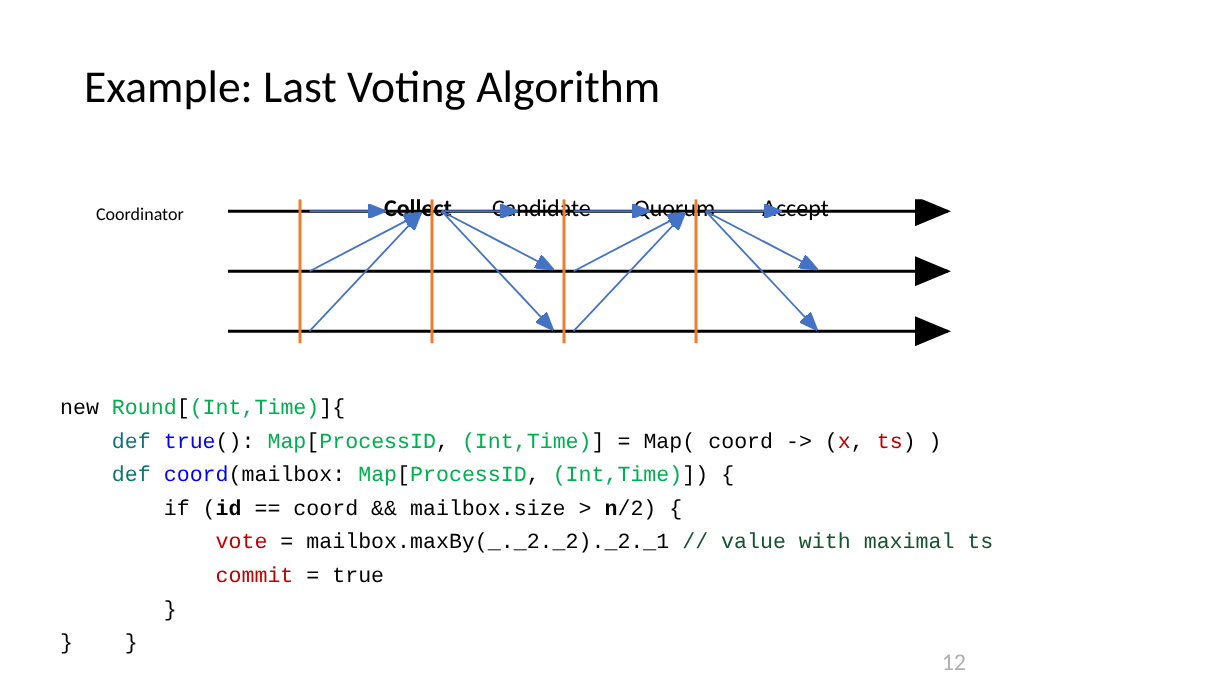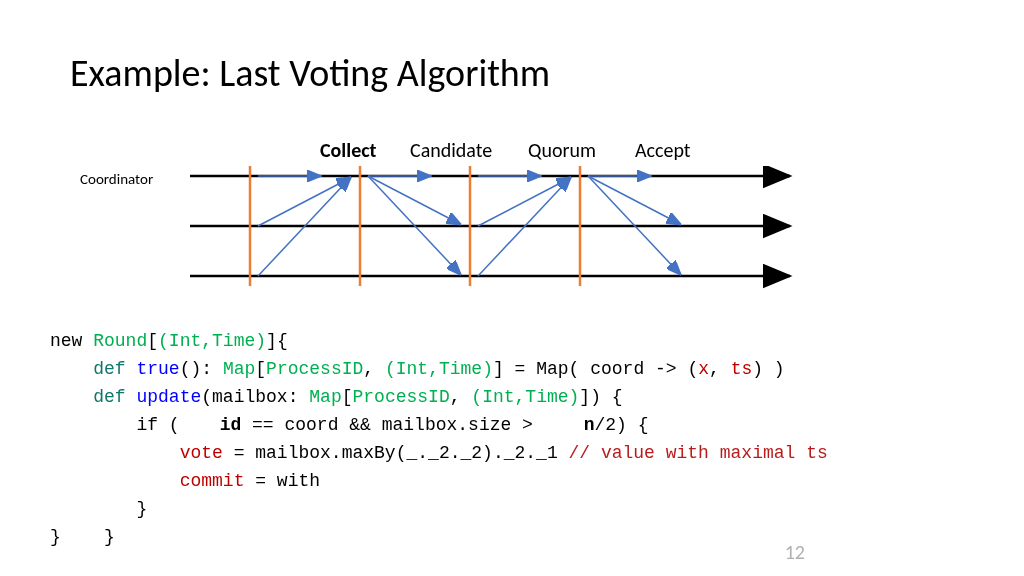--- a/index.html
+++ b/index.html
@@ -36,20 +36,21 @@
   .phase-labels {
     position: absolute;
     top: 8px;
     left: 0;
     font-size: 20px;
     color: #000;
   }
   .phase-labels span {
     position: absolute;
     white-space: nowrap;
+    margin-top: 24px;
   }
   .bold { font-weight: 700; }
   .coord-label {
     position: absolute;
     left: 0;
     top: 40px;
     font-size: 15px;
   }
   svg.timelines {
     position: absolute;
@@ -70,22 +71,22 @@
     font-family: Consolas, "Courier New", monospace;
     font-size: 18px;
     line-height: 28px;
     white-space: pre;
     color: #000;
   }
   .kw   { color: #0f766e; }      
   .fn   { color: #0000FF; }      
   .ty   { color: #00B050; }      
   .var  { color: #C00000; }      
-  .cmt  { color: #b91c1c; }      
-  .bld  { font-weight: 700; margin-left: 40px; }
+  .cmt  { color: #14532d; }      
+  .bld  { font-weight: 700; }
   .pagenum {
     position: absolute;
     right: 18px;
     bottom: 12px;
     font-size: 20px;
     color: #B0B0B0;
   }
 </style>
 </head>
 <body>
@@ -135,21 +136,21 @@
       <line x1="288" y1="10" x2="350" y2="10" class="msg" marker-end="url(#ab)"></line>
 
       <line x1="398" y1="10" x2="490" y2="58" class="msg" marker-end="url(#ab)"></line>
       <line x1="398" y1="10" x2="490" y2="108" class="msg" marker-end="url(#ab)"></line>
       <line x1="398" y1="10" x2="460" y2="10" class="msg" marker-end="url(#ab)"></line>
     </svg>
   </div>
 
   <div class="code"><span>new</span> <span class="ty">Round</span>[<span class="ty">(Int,Time)</span>]{
     <span class="kw">def</span> <span class="fn">true</span>(): <span class="ty">Map</span>[<span class="ty">ProcessID</span>, <span class="ty">(Int,Time)</span>]<span> = Map( coord -&gt; (</span><span class="var">x</span>, <span class="var">ts</span><span>) )</span>
-    <span class="kw">def</span> <span class="fn">update</span><span>(mailbox: </span><span class="ty">Map</span>[<span class="ty">ProcessID</span>, <span class="ty">(Int,Time)</span>]<span>) {</span>
+    <span class="kw">def</span> <span class="fn">coord</span><span>(mailbox: </span><span class="ty">Map</span>[<span class="ty">ProcessID</span>, <span class="ty">(Int,Time)</span>]<span>) {</span>
         <span>if</span> (<span class="bld">id</span><span> == coord &amp;&amp; mailbox.size &gt; </span><span class="bld">n</span><span>/2) {</span>
             <span class="var">vote</span><span> = mailbox.maxBy(_._2._2)._2._1 </span><span class="cmt">// value with maximal ts</span>
-            <span class="var">commit</span><span> = with</span>
+            <span class="var">commit</span><span> = true</span>
         }
 }    }</div>
 
   <div class="pagenum">12</div>
 </div>
 
 </body></html>

